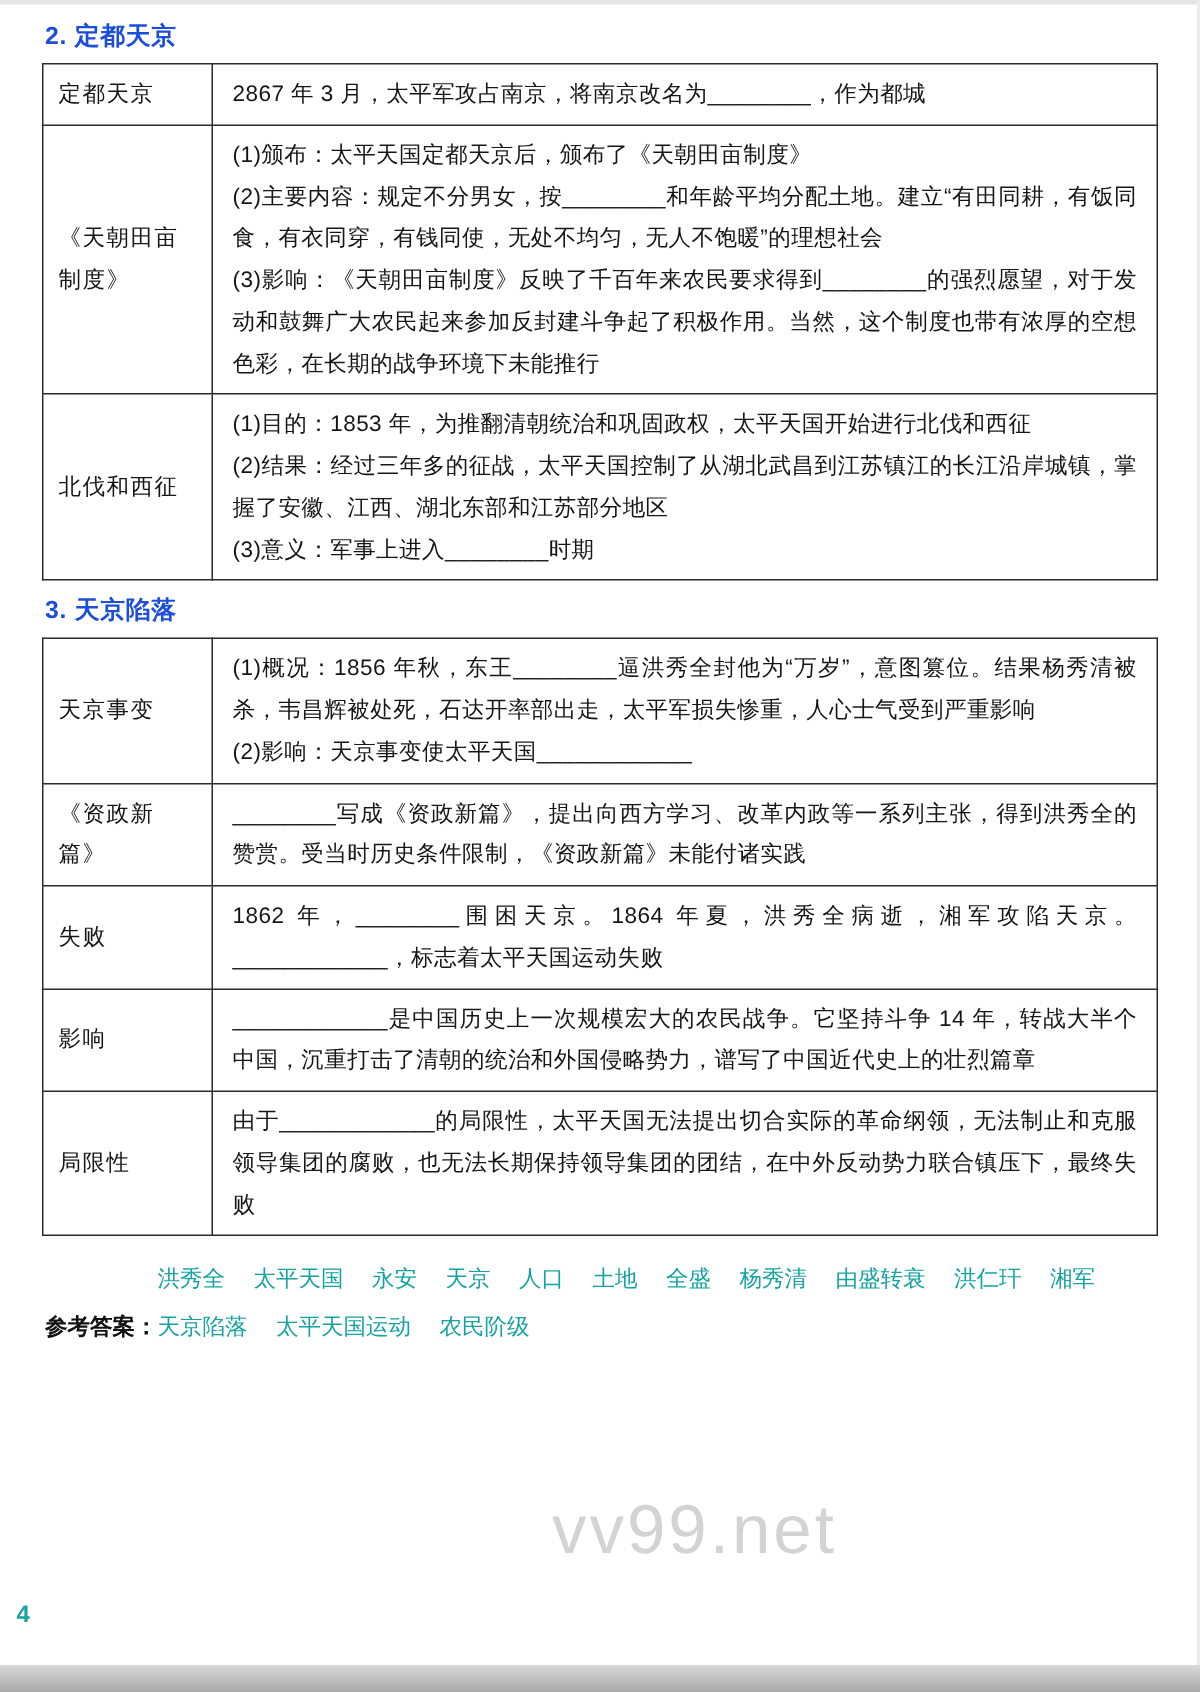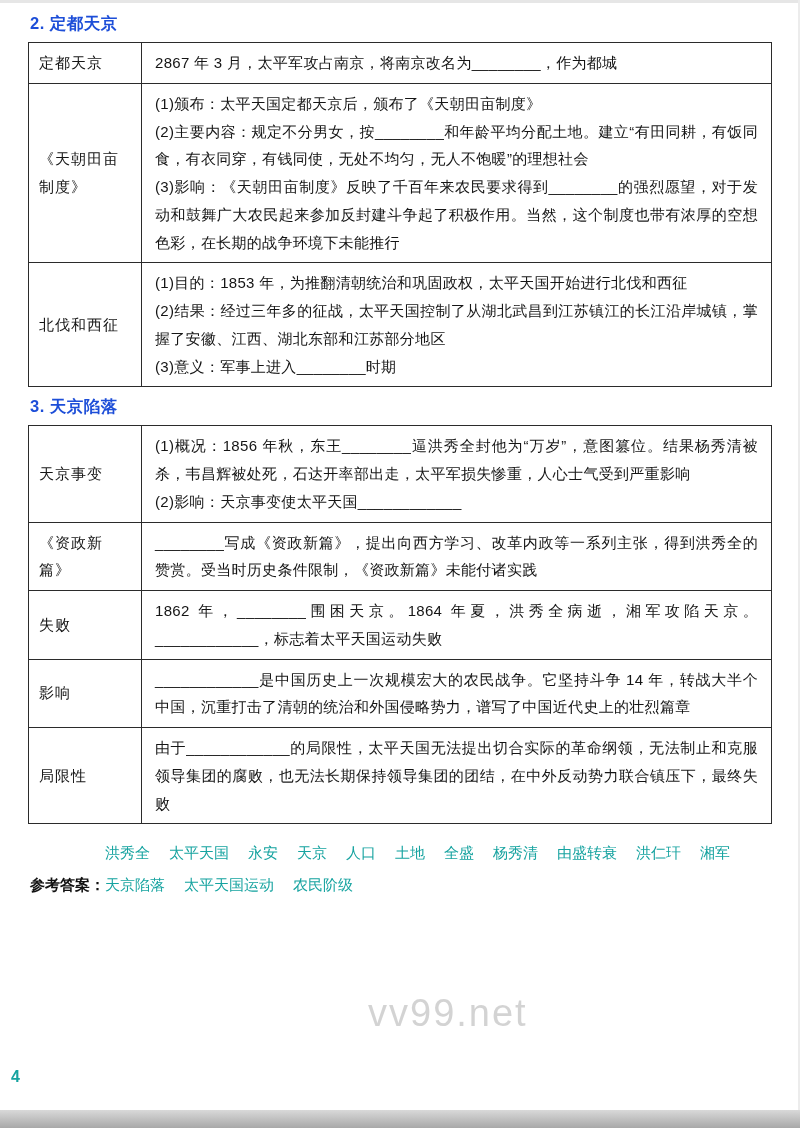--- a/index.html
+++ b/index.html
@@ -72,21 +72,21 @@
   }
   .page-number{
     position:absolute;
     left:11px;top:1068px;
     color:var(--accent-teal);
     font-size:16px;font-weight:bold;
   }
   .watermark{
     position:absolute;
     left:368px;top:992px;
-    font-size:38px;
+    font-size:46px;
     color:#9f9f9f;
     opacity:.45;
     letter-spacing:2px;
     pointer-events:none;
     z-index:5;
   }
 </style>
 </head>
 <body>
 

